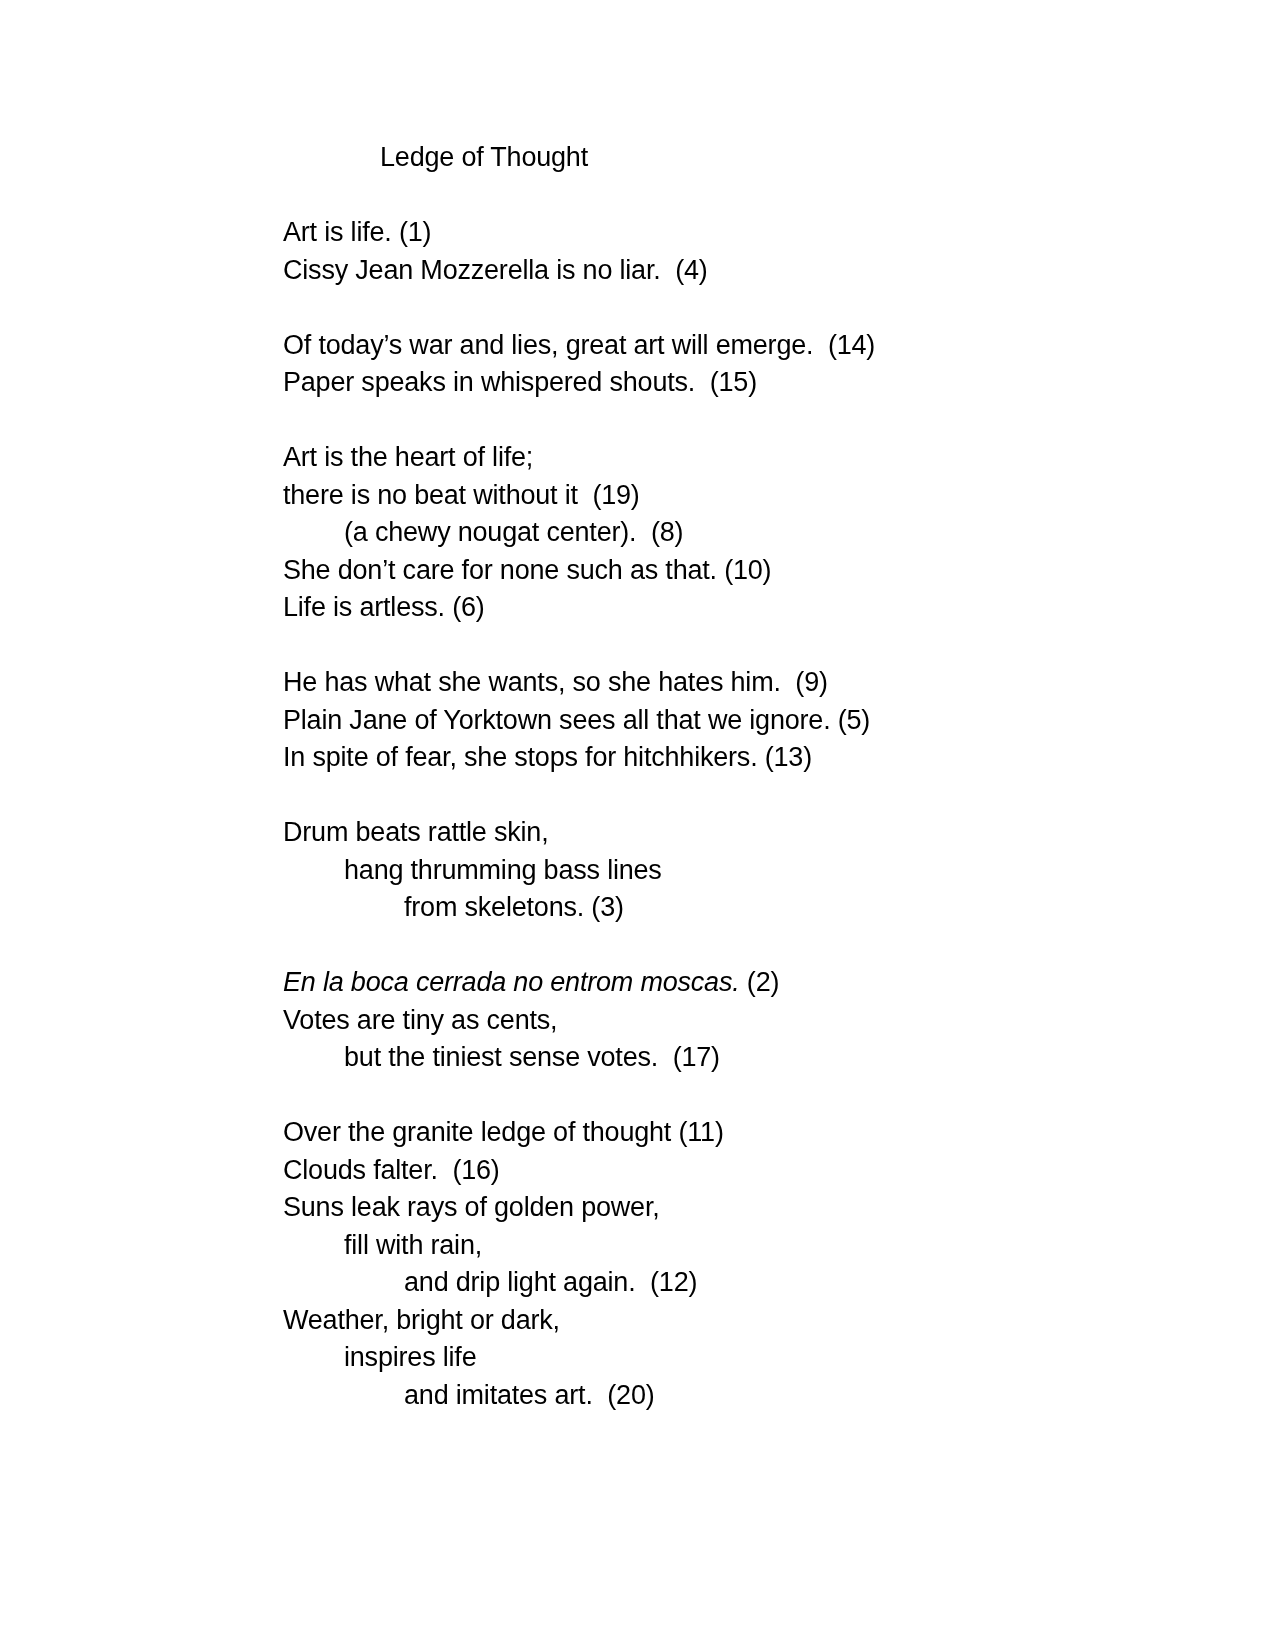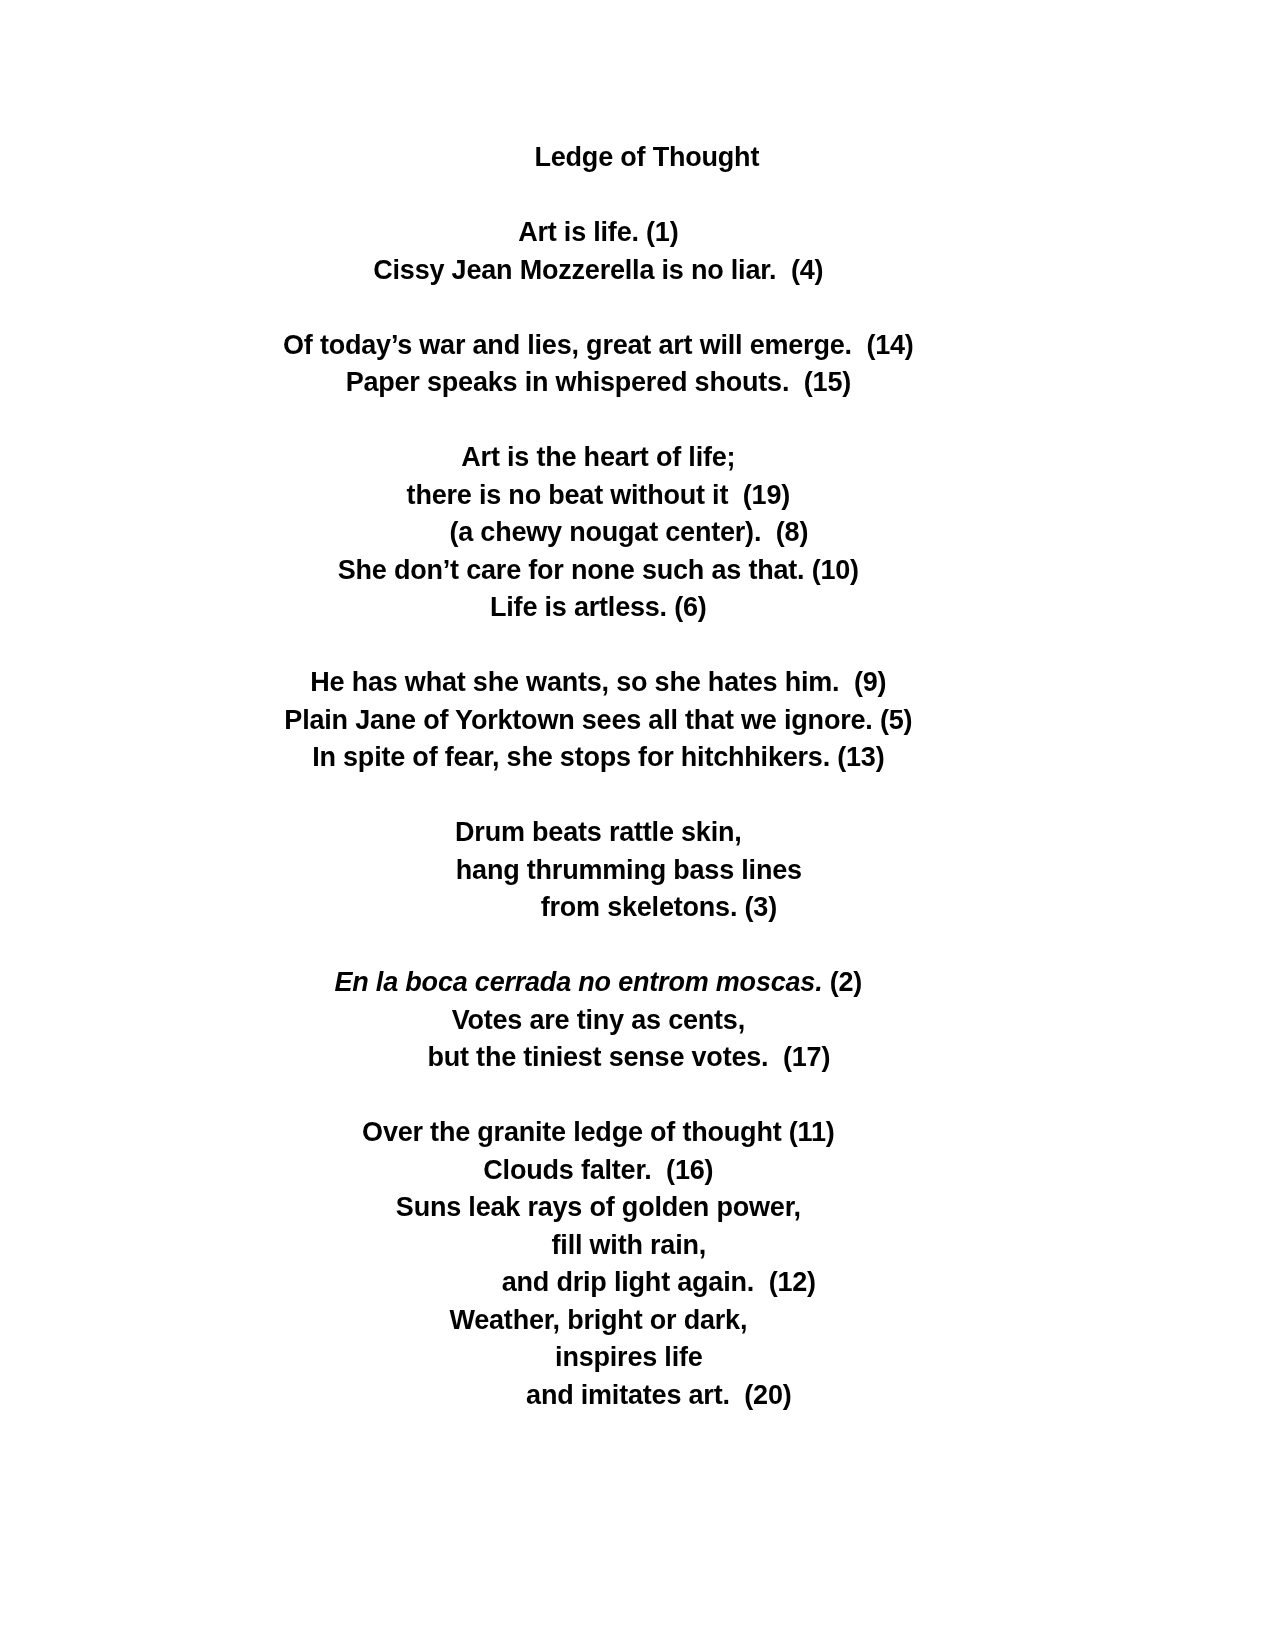--- a/index.html
+++ b/index.html
@@ -7,23 +7,22 @@
     padding: 0;
     background: #ffffff;
   }
   .page {
     position: relative;
     width: 1051px;
     height: 1650px;
     background: #ffffff;
     overflow: hidden;
     font-family: "Liberation Sans", sans-serif;
-    font-weight: bold;
+    font-weight: normal;
     color: #000000;
-    text-align: center;
   }
   .poem {
     position: absolute;
     left: 283px;
     top: 139px;
     font-size: 27px;
     line-height: 37.5px;
     letter-spacing: -0.2px;
     white-space: pre;
   }

